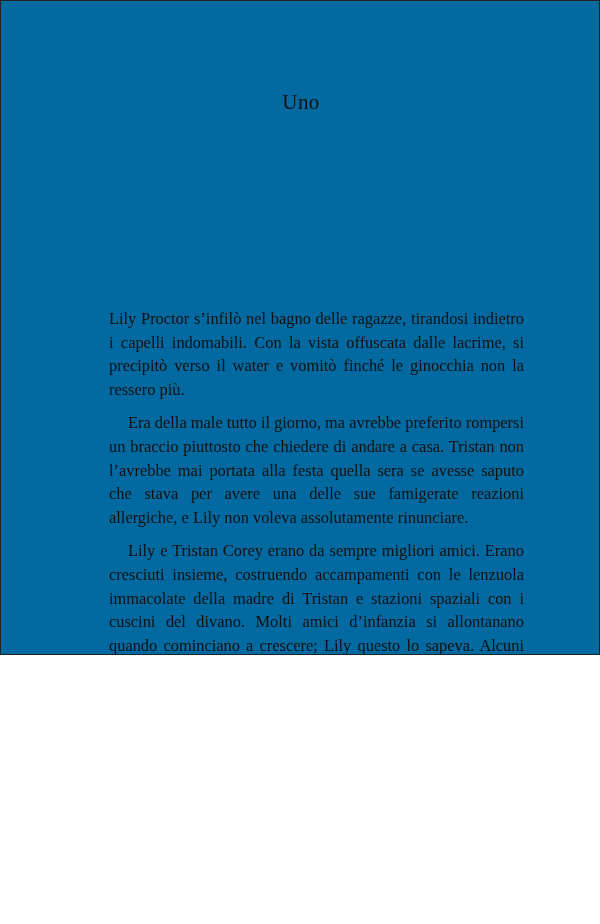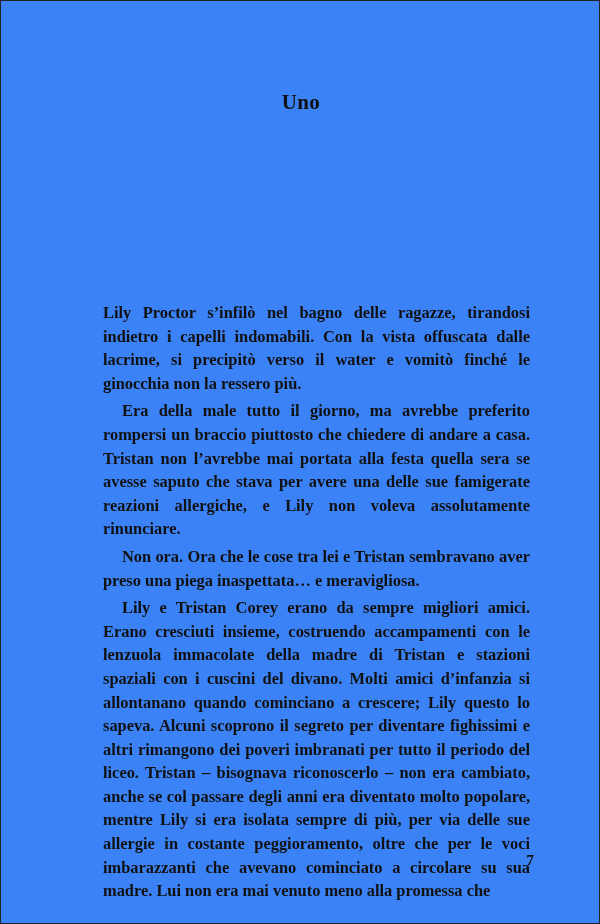--- a/index.html
+++ b/index.html
@@ -6,26 +6,25 @@
     margin: 0;
     padding: 0;
     background: #ffffff;
   }
   body {
     font-family: "Liberation Serif", "DejaVu Serif", serif;
   }
   .page {
     position: relative;
     width: 600px;
-    height: 924px;
+    height: 655px;
     box-sizing: border-box;
-    background: #3b82f6;
+    background: #0369a1;
     border: 1px solid #232323;
     overflow: hidden;
-    font-weight: bold;
   }
   .chapter-title {
     position: absolute;
     top: 88px;
     left: 0;
     width: 600px;
     text-align: center;
     font-size: 21px;
     line-height: 26px;
     color: #111111;
@@ -38,21 +37,21 @@
     width: 435px;
     font-size: 16.4px;
     line-height: 23.6px;
     color: #111111;
     text-align: justify;
     text-justify: inter-word;
     -webkit-hyphens: none;
     hyphens: none;
   }
   .text-block p {
-    margin: 4px;
+    margin: 10px;
     text-indent: 0;
   }
   .text-block p.indent {
     text-indent: 19px;
   }
   .page-number {
     position: absolute;
     top: 849px;
     left: 98px;
     width: 435px;
@@ -65,19 +64,18 @@
 </head>
 <body>
 
 <div class="page">
 
   <div class="chapter-title">Uno</div>
 
   <div class="text-block">
     <p>Lily Proctor s’infilò nel bagno delle ragazze, tirandosi indietro i capelli indomabili. Con la vista offuscata dalle lacrime, si precipitò verso il water e vomitò finché le ginocchia non la ressero più.</p>
     <p class="indent">Era della male tutto il giorno, ma avrebbe preferito rompersi un braccio piuttosto che chiedere di andare a casa. Tristan non l’avrebbe mai portata alla festa quella sera se avesse saputo che stava per avere una delle sue famigerate reazioni allergiche, e Lily non voleva assolutamente rinunciare.</p>
-    <p class="indent">Non ora. Ora che le cose tra lei e Tristan sembravano aver preso una piega inaspettata… e meravigliosa.</p>
     <p class="indent">Lily e Tristan Corey erano da sempre migliori amici. Erano cresciuti insieme, costruendo accampamenti con le lenzuola immacolate della madre di Tristan e stazioni spaziali con i cuscini del divano. Molti amici d’infanzia si allontanano quando cominciano a crescere; Lily questo lo sapeva. Alcuni scoprono il segreto per diventare fighissimi e altri rimangono dei poveri imbranati per tutto il periodo del liceo. Tristan – bisognava riconoscerlo – non era cambiato, anche se col passare degli anni era diventato molto popolare, mentre Lily si era isolata sempre di più, per via delle sue allergie in costante peggioramento, oltre che per le voci imbarazzanti che avevano cominciato a circolare su sua madre. Lui non era mai venuto meno alla promessa che</p>
   </div>
 
   <div class="page-number">7</div>
 
 </div>
 
 </body></html>

